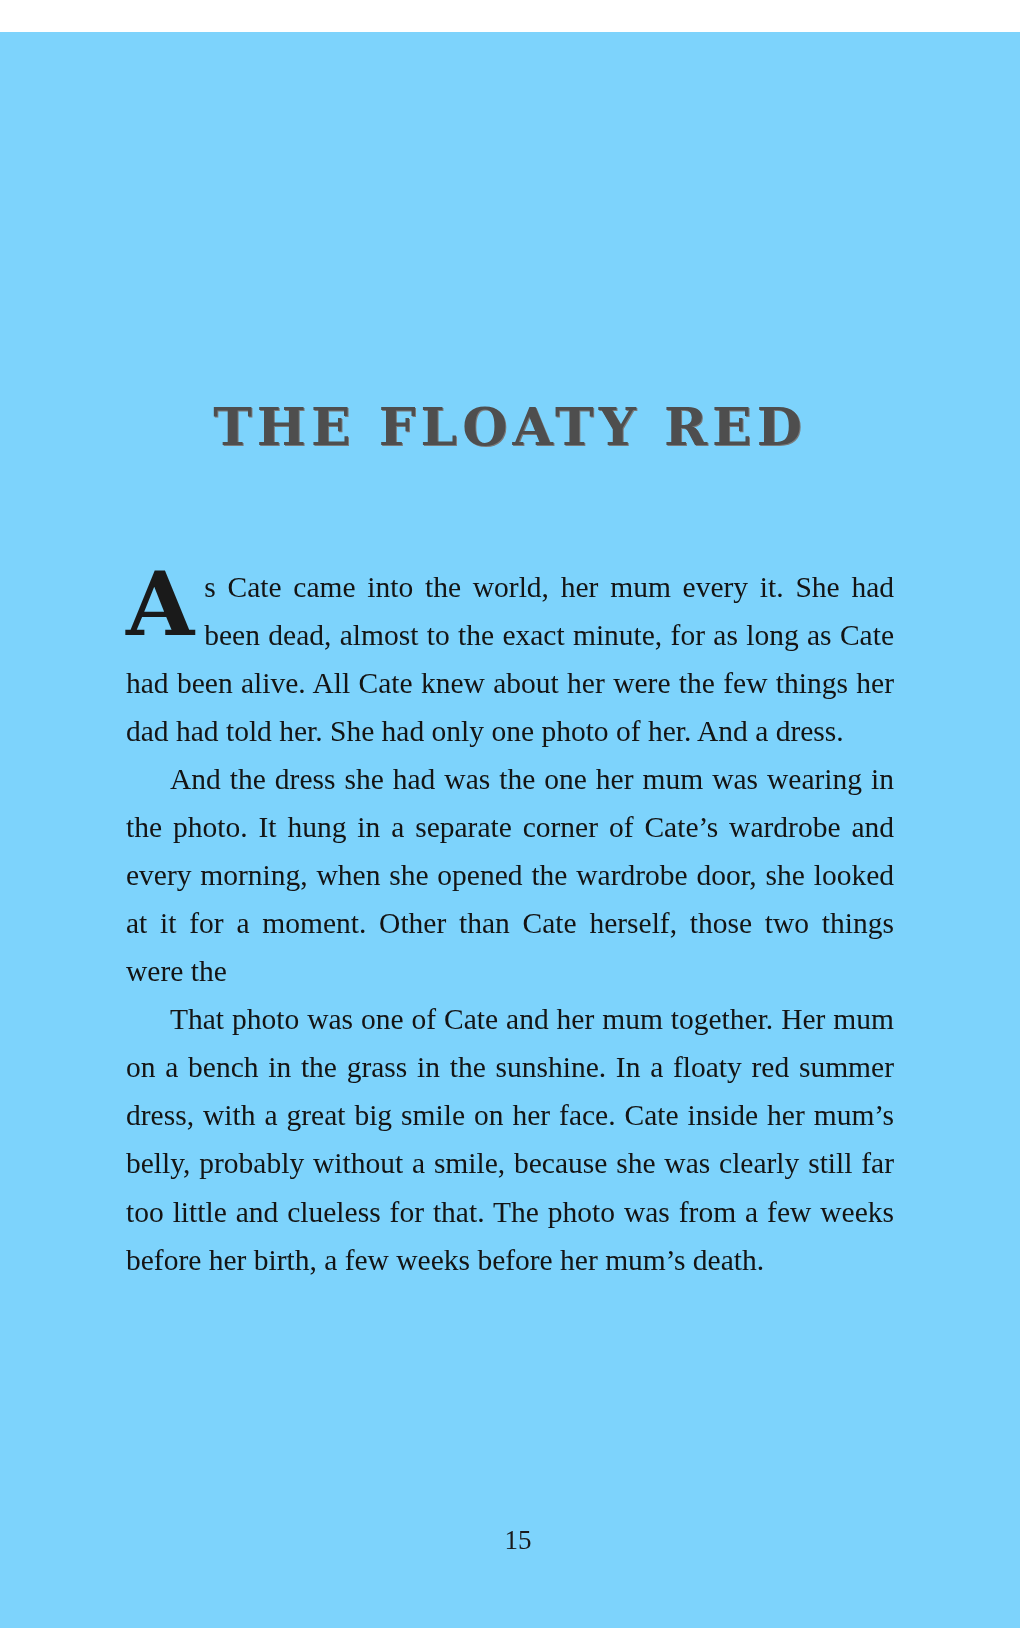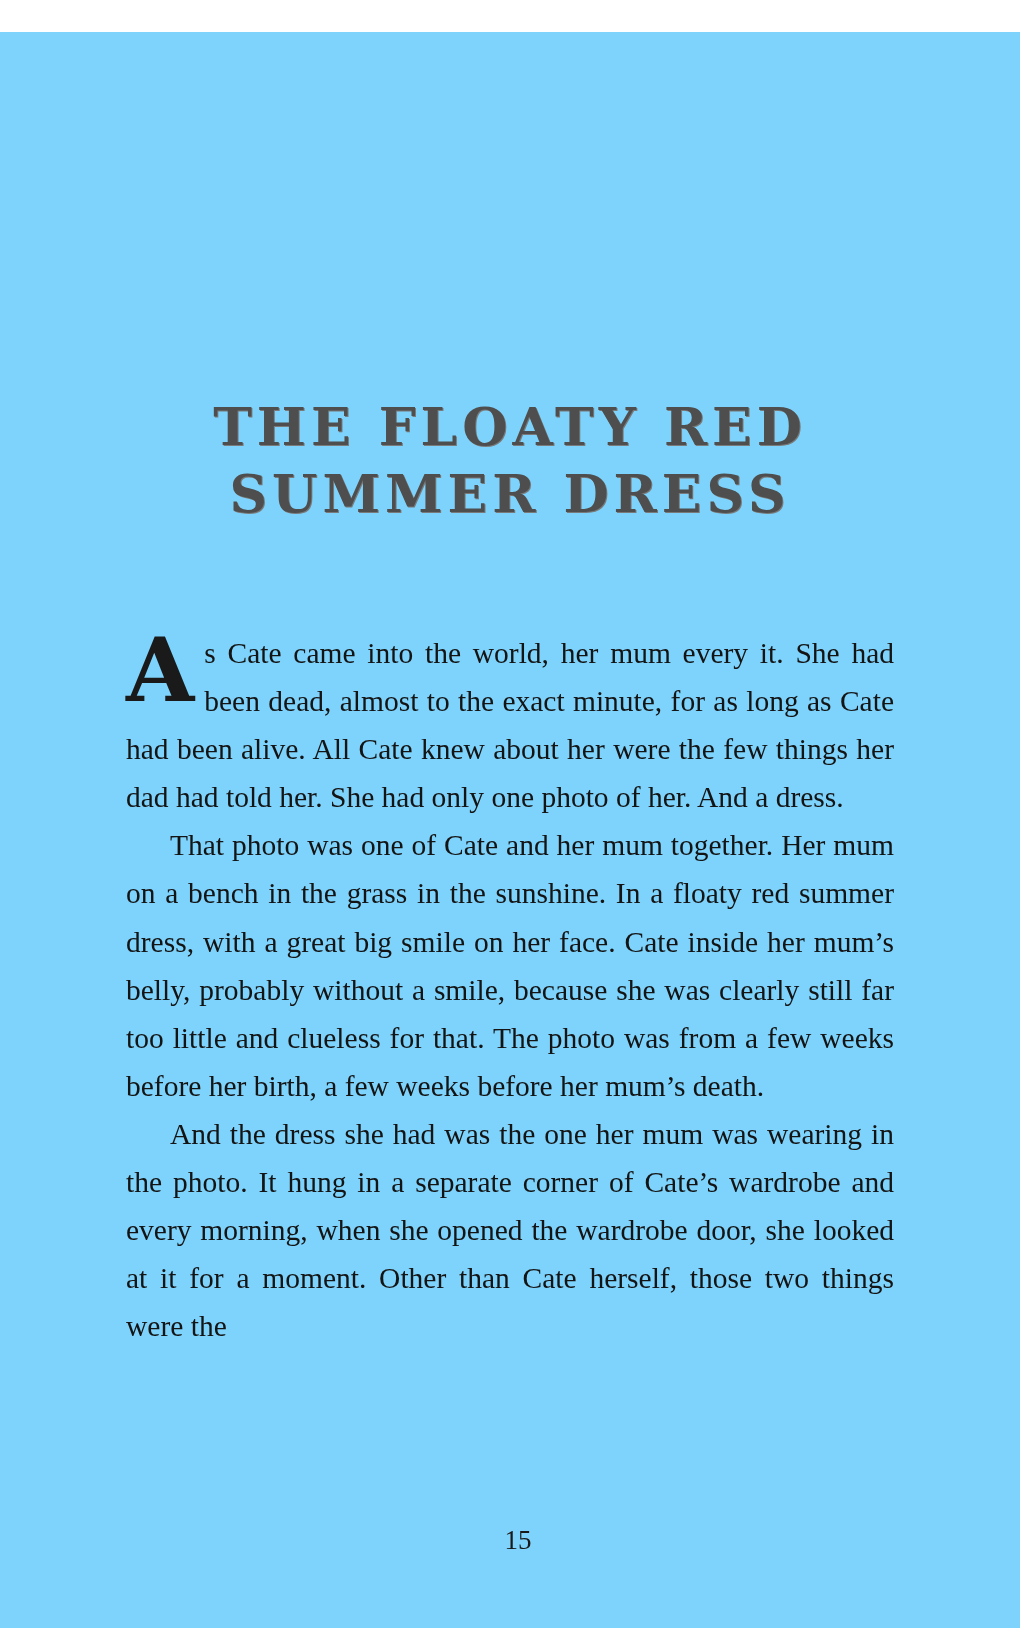--- a/index.html
+++ b/index.html
@@ -62,26 +62,25 @@
     color: #1a1a1a;
   }
 </style>
 </head>
 <body>
 
 <div class="page">
 
   <h1 class="chapter-title">
     <span>THE FLOATY RED</span><br>
-    <span>SUMMER DRESS</span>
   </h1>
 
   <div class="body-text">
     <p>
       <span class="dropcap">A</span><span>s Cate came into the world, her mum every it. She had been dead, almost to the exact minute, for as long as Cate had been alive. All Cate knew about her were the few things her dad had told her. She had only one photo of her. And a dress.</span>
     </p>
+    <p class="indent">And the dress she had was the one her mum was wearing in the photo. It hung in a separate corner of Cate’s wardrobe and every morning, when she opened the wardrobe door, she looked at it for a moment. Other than Cate herself, those two things were the</p>
     <p class="indent">That photo was one of Cate and her mum together. Her mum on a bench in the grass in the sunshine. In a floaty red summer dress, with a great big smile on her face. Cate inside her mum’s belly, probably without a smile, because she was clearly still far too little and clueless for that. The photo was from a few weeks before her birth, a few weeks before her mum’s death.</p>
-    <p class="indent">And the dress she had was the one her mum was wearing in the photo. It hung in a separate corner of Cate’s wardrobe and every morning, when she opened the wardrobe door, she looked at it for a moment. Other than Cate herself, those two things were the</p>
   </div>
 
   <div class="page-number">15</div>
 
 </div>
 
 </body></html>

